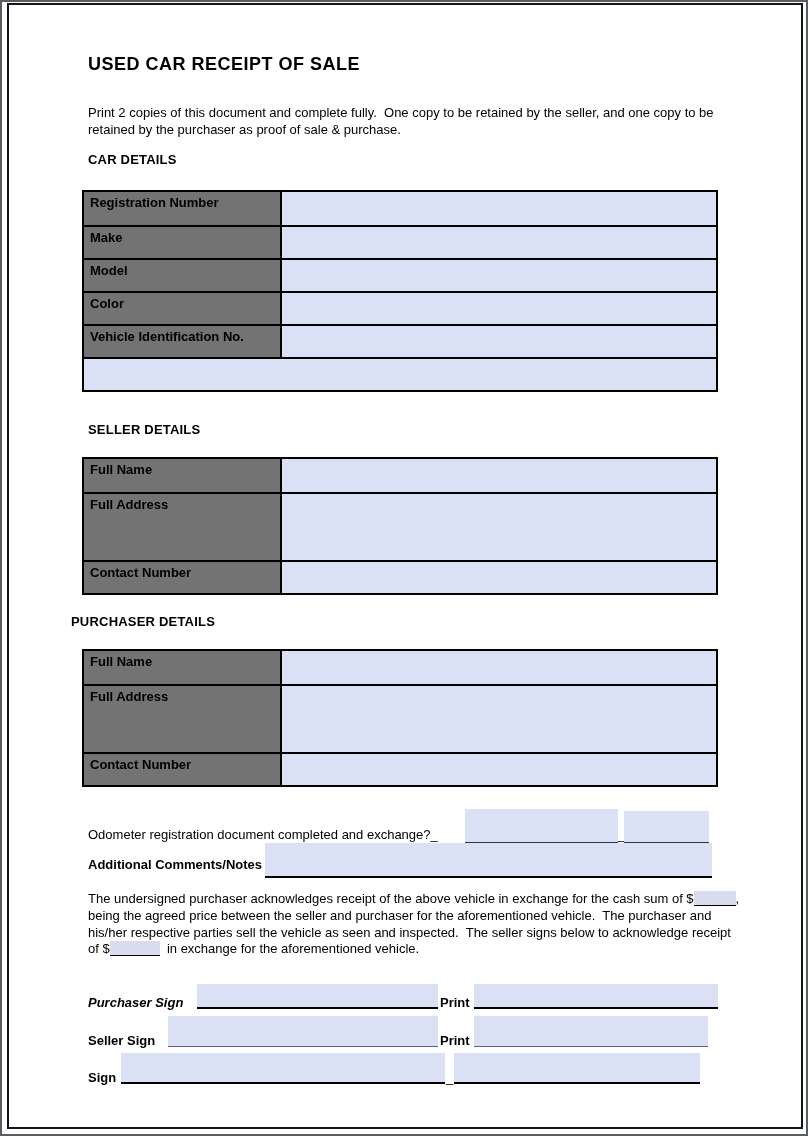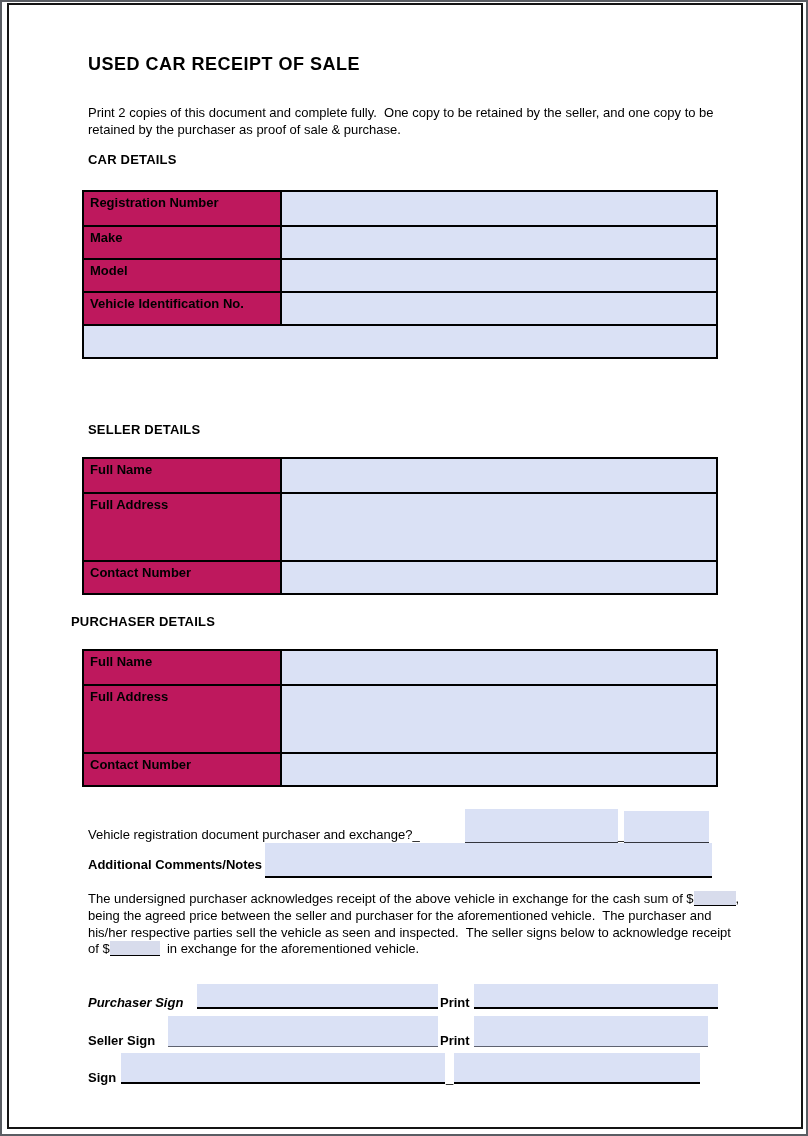--- a/index.html
+++ b/index.html
@@ -13,21 +13,21 @@
   .abs{position:absolute;}
   .title{left:88px;top:54px;font-size:18px;font-weight:bold;letter-spacing:.5px;}
   .intro{left:88px;top:104px;width:648px;font-size:13px;line-height:17px;white-space:pre-wrap;}
   .sec-head{font-size:13px;font-weight:bold;letter-spacing:.2px;}
   .tbl{left:82px;width:636px;border:2px solid #000;box-sizing:border-box;background:#fff;}
   .trow{display:flex;box-sizing:border-box;}
   .trow + .trow{border-top:2px solid #000;}
   .h35{height:33px;}
   .h70{height:68px;}
   .tlabel{width:198px;box-sizing:border-box;padding:3px 13px 0 6px;font-size:13px;font-weight:bold;
-          border-right:2px solid #000;background:#be185d;}
+          border-right:2px solid #000;background:#737373;}
   .tvalue{flex:1;background:var(--fill);}
   .q-text{font-size:13px;white-space:pre;}
   .field-box{background:var(--fill);box-sizing:border-box;}
   .agreement{left:88px;top:891px;width:652px;font-size:13px;line-height:16.8px;white-space:pre-wrap;}
   .inline-field{display:inline-block;background:var(--fill2);border-bottom:1.6px solid #000;
                 height:14px;vertical-align:-3px;}
   .sig-label{font-size:13px;font-weight:bold;white-space:pre;}
   .bb-black{border-bottom:2px solid #000;}
   .bb-gray{border-bottom:1.6px solid #5e6270;}
   .bb-dark{border-bottom:1.8px solid #33353d;}
@@ -47,20 +47,24 @@
   <div class="trow h35">
     <div class="tlabel">Registration Number</div>
     <div class="tvalue"></div>
   </div>
   <div class="trow h35">
     <div class="tlabel">Make</div>
     <div class="tvalue"></div>
   </div>
   <div class="trow h35">
     <div class="tlabel">Model</div>
+    <div class="tvalue"></div>
+  </div>
+  <div class="trow h35">
+    <div class="tlabel">Color</div>
     <div class="tvalue"></div>
   </div>
   <div class="trow h35">
     <div class="tlabel">Vehicle Identification No.</div>
     <div class="tvalue"></div>
   </div>
   <div class="trow h35">
     <div class="tvalue"></div>
   </div>
 </div>
@@ -90,21 +94,21 @@
   <div class="trow h70">
     <div class="tlabel">Full Address</div>
     <div class="tvalue"></div>
   </div>
   <div class="trow h35">
     <div class="tlabel">Contact Number</div>
     <div class="tvalue"></div>
   </div>
 </div>
 
-<div class="abs q-text" style="left:88px;top:827px;">Vehicle registration document purchaser and exchange?_</div>
+<div class="abs q-text" style="left:88px;top:827px;">Odometer registration document completed and exchange?_</div>
 <div class="abs field-box bb-dark" style="left:465px;top:809px;width:153px;height:34px;"></div>
 <div class="abs q-text" style="left:618px;top:827px;">_</div>
 <div class="abs field-box bb-dark" style="left:624px;top:811px;width:85px;height:32px;"></div>
 
 <div class="abs q-text" style="left:88px;top:857px;font-weight:bold;">Additional Comments/Notes</div>
 <div class="abs field-box bb-black" style="left:265px;top:843px;width:447px;height:35px;"></div>
 
 <div class="abs agreement"><span>The undersigned purchaser acknowledges receipt of the above vehicle in exchange for the cash sum of $</span><span class="inline-field" style="width:42px;"></span><span>, being the agreed price between the seller and purchaser for the aforementioned vehicle.  The purchaser and his/her respective parties sell the vehicle as seen and inspected.  The seller signs below to acknowledge receipt of $</span><span class="inline-field" style="width:50px;"></span><span>  in exchange for the aforementioned vehicle.</span></div>
 
 <div class="abs sig-label" style="left:88px;top:995px;font-style:italic;">Purchaser Sign</div>

